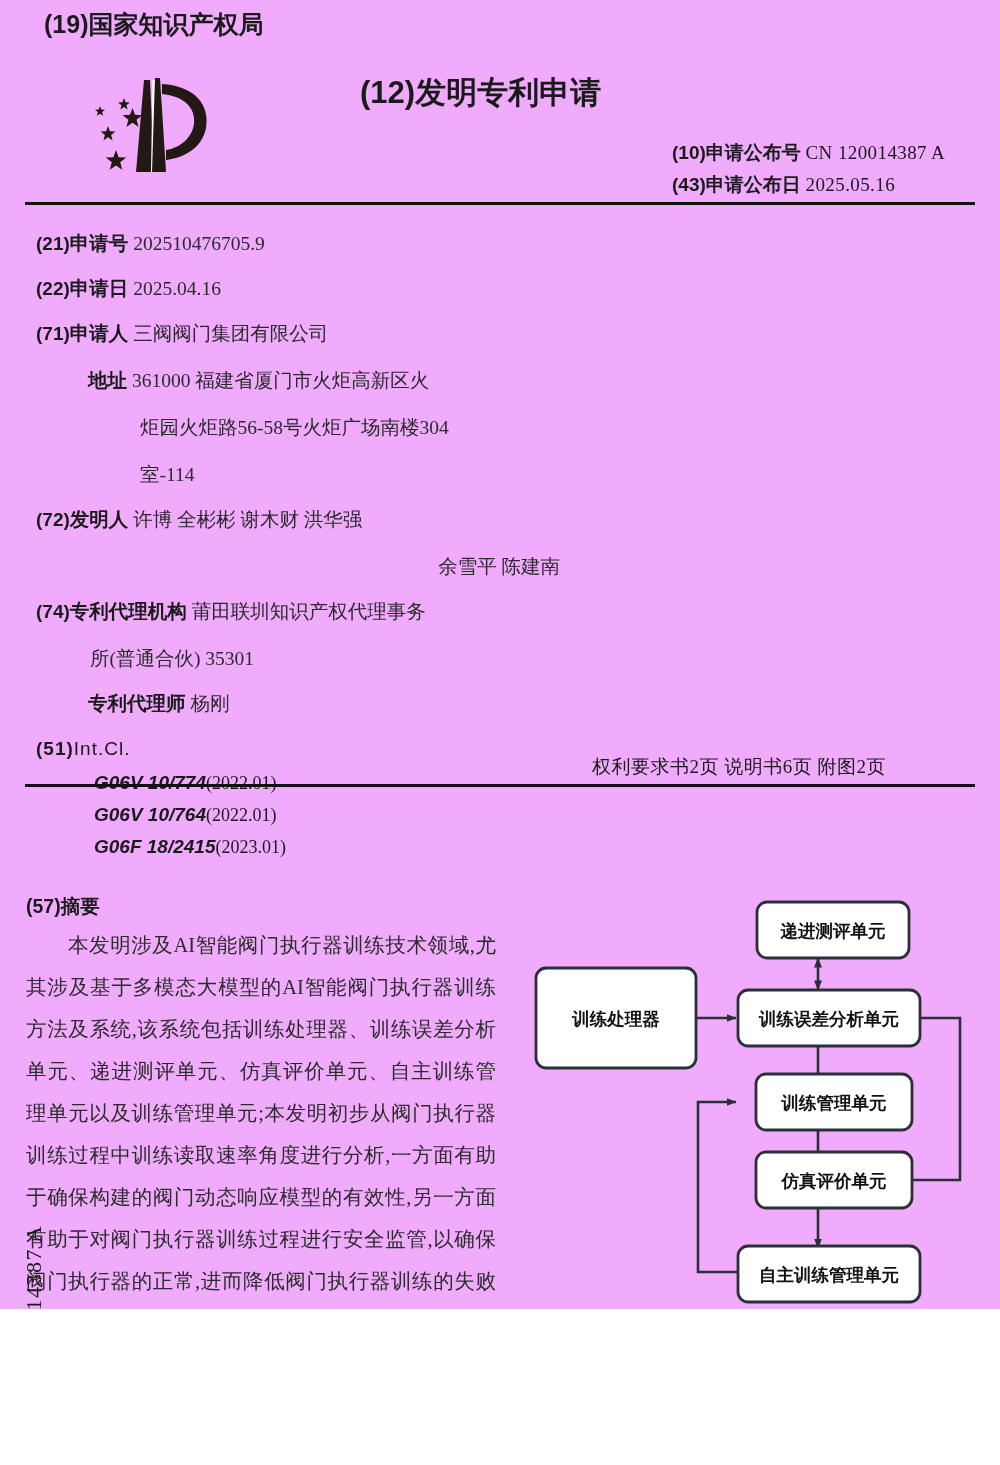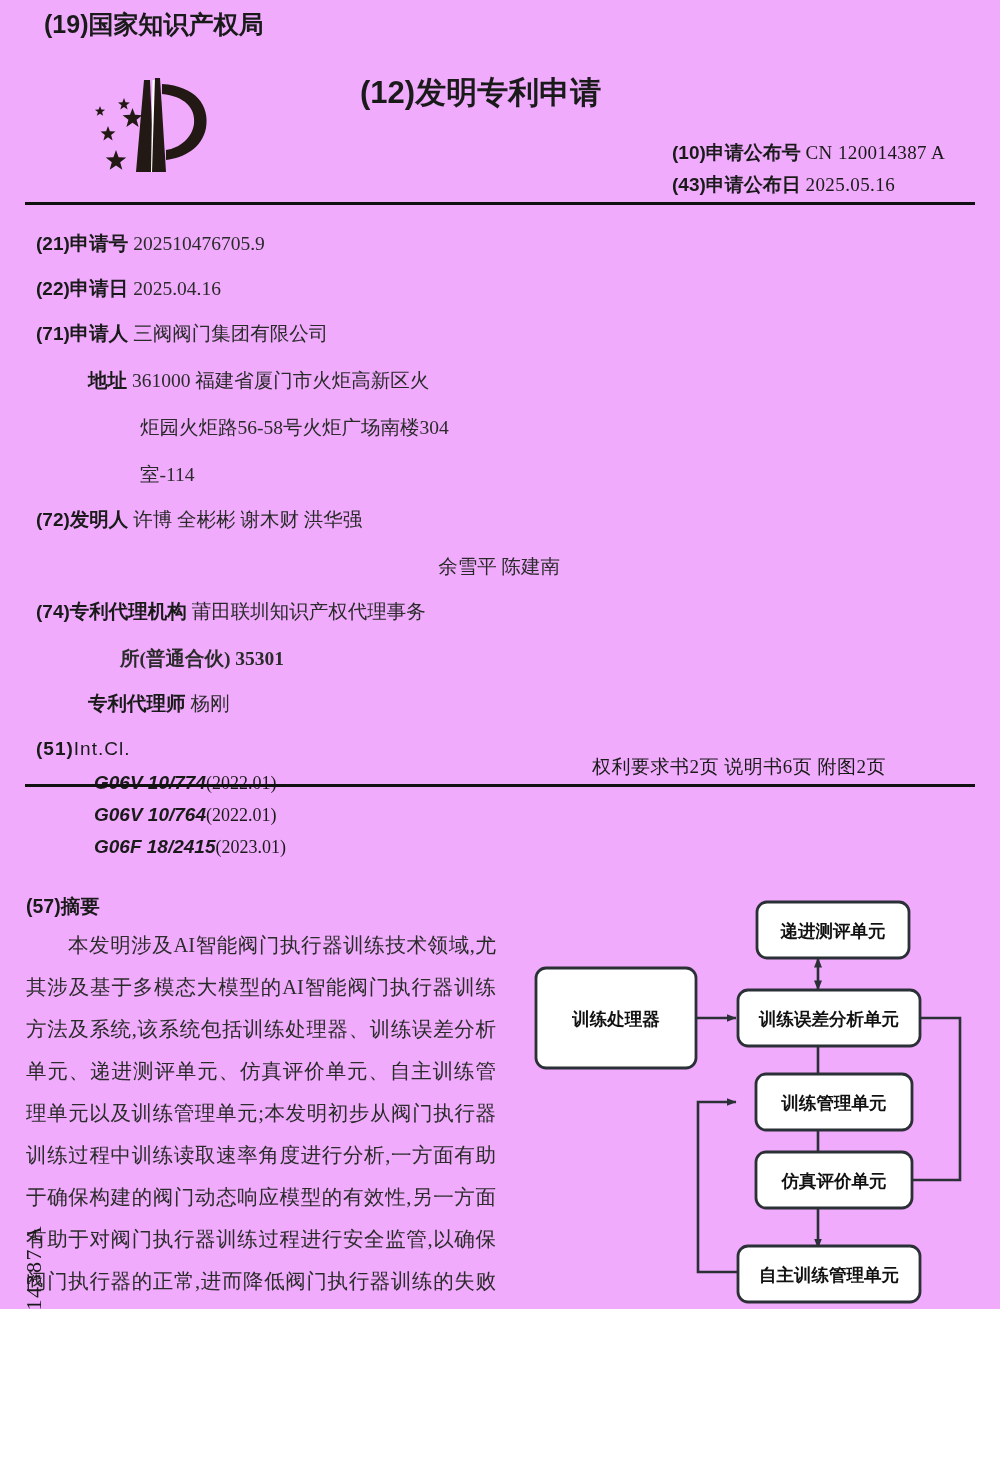--- a/index.html
+++ b/index.html
@@ -278,21 +278,21 @@
       <span class="value">许博    全彬彬    谢木财    洪华强</span>
     </div>
     <div class="bib-row indent-4">
       <span class="value">余雪平    陈建南</span>
     </div>
 
     <div class="bib-row indent-1 gap-top">
       <span class="code">(74)</span><span class="label">专利代理机构</span>
       <span class="value">莆田联圳知识产权代理事务</span>
     </div>
-    <div class="bib-row" style="padding-left:120px;font-weight:bold;">
+    <div class="bib-row" style="padding-left:90px;">
       <span class="value">所(普通合伙)  35301</span>
     </div>
 
     <div class="bib-row indent-2 gap-top">
       <span class="label">专利代理师</span>
       <span class="value">杨刚</span>
     </div>
 
     <div class="bib-row indent-1 gap-top" id="intcl-head">
       <span class="code">(51)</span><span>Int.Cl.</span>

